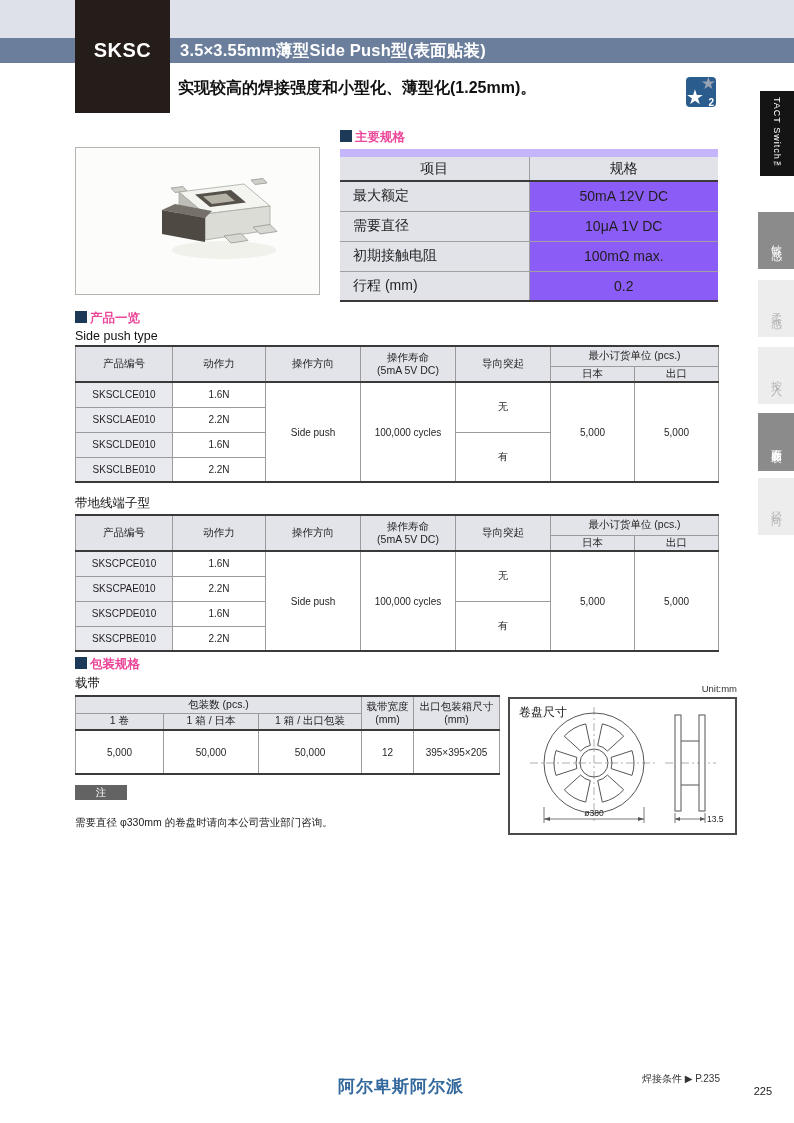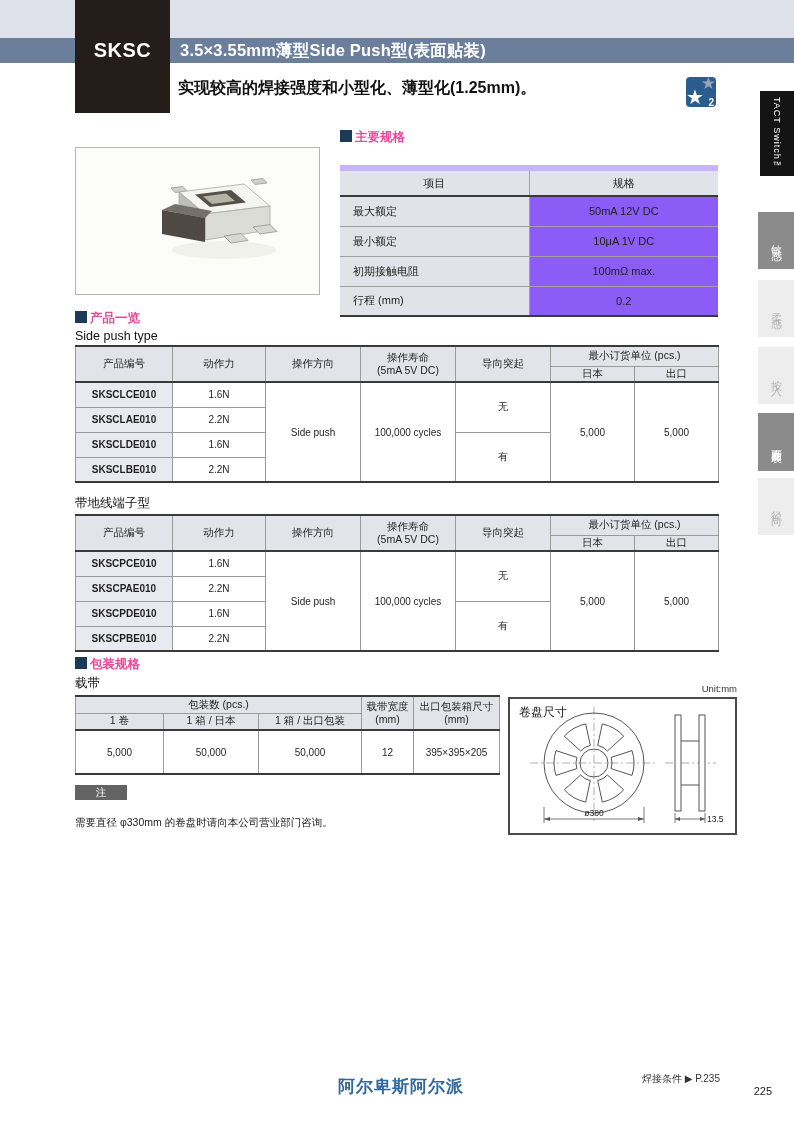--- a/index.html
+++ b/index.html
@@ -39,39 +39,39 @@
   .photo-frame { position:absolute; left:75px; top:147px; width:245px; height:148px;
     background:#fcfcfa; border:1px solid #b4b4b0; }
   
   .sec-head { font-size:12.5px; font-weight:bold; color:#ec4899; }
   .sec-marker { display:inline-block; width:12px; height:12px; background:#1c3a57;
     margin-right:3px; vertical-align:-1px; }
   .sub-head { font-size:12.5px; color:#111; margin-top:2px; }
   
   .spec-block { position:absolute; left:340px; top:129px; width:378px; }
   table { border-collapse:collapse; table-layout:fixed; }
-  .stable { width:378px; margin-top:19px; font-size:11px;
-    border-top:6px solid #c4b5fd; border-bottom:2px solid #3a3a3a; }
+  .stable { width:378px; margin-top:3px; font-size:14px;
+    border-top:8px solid #c4b5fd; border-bottom:2px solid #3a3a3a; }
   .stable th, .stable td { border-top:1px solid #a0a0a0; border-bottom:1px solid #a0a0a0; }
   .stable th { height:28px; background:#e2e3e9; font-weight:normal; text-align:center; }
   .stable td { height:30px; }
   .stable .lbl { background:#e2e3e9; text-align:left; padding-left:13px; border-right:1px solid #a0a0a0; }
   .stable th:first-child { border-right:1px solid #a0a0a0; }
   .stable .val { text-align:center; background:#8b5cf6; }
   .hb { border-bottom:2px solid #3a3a3a !important; }
   
   .products-block { position:absolute; left:75px; top:310px; width:643px; }
   .ptable { width:643px; margin-top:2px; font-size:10px;
     border-top:2px solid #3a3a3a; border-bottom:2px solid #3a3a3a; }
   .ptable th, .ptable td { border:1px solid #9b9b9b; text-align:center; padding:0 2px; }
   .ptable thead th { background:#e3e4ea; font-weight:normal; font-size:10.5px; }
   .ptable thead tr:first-child th { height:20px; }
   .ptable thead tr:last-child th { height:16px; }
   .ptable tbody td { height:25px; background:#ffffff; }
-  .ptable td.part { background:#e9e9f0; font-weight:bold; }
+  .ptable td.part { background:#e9e9f0; font-weight:normal; }
   .two-line { line-height:1.25; }
   .sub2 { margin-top:12px; }
   
   .pack-block { position:absolute; left:75px; top:656px; width:424px; }
   .ktable { width:424px; margin-top:3px; font-size:10px;
     border-top:2px solid #3a3a3a; border-bottom:2px solid #3a3a3a; }
   .ktable th, .ktable td { border:1px solid #9b9b9b; text-align:center; padding:0 2px; }
   .ktable thead th { background:#e3e4ea; font-weight:normal; font-size:10.5px; height:17px; }
   .ktable tbody td { height:44px; background:#ffffff; }
   .note-badge { margin-top:10px; width:52px; height:15px; background:#636363; color:#ffffff;
@@ -158,21 +158,21 @@
           <th class="hb">项目</th>
           <th class="hb">规格</th>
         </tr>
       </thead>
       <tbody>
         <tr>
           <td class="lbl">最大额定</td>
           <td class="val">50mA 12V DC</td>
         </tr>
         <tr>
-          <td class="lbl">最小额定</td>
+          <td class="lbl">需要直径</td>
           <td class="val">10μA 1V DC</td>
         </tr>
         <tr>
           <td class="lbl">初期接触电阻</td>
           <td class="val">100mΩ max.</td>
         </tr>
         <tr>
           <td class="lbl">行程 (mm)</td>
           <td class="val">0.2</td>
         </tr>

